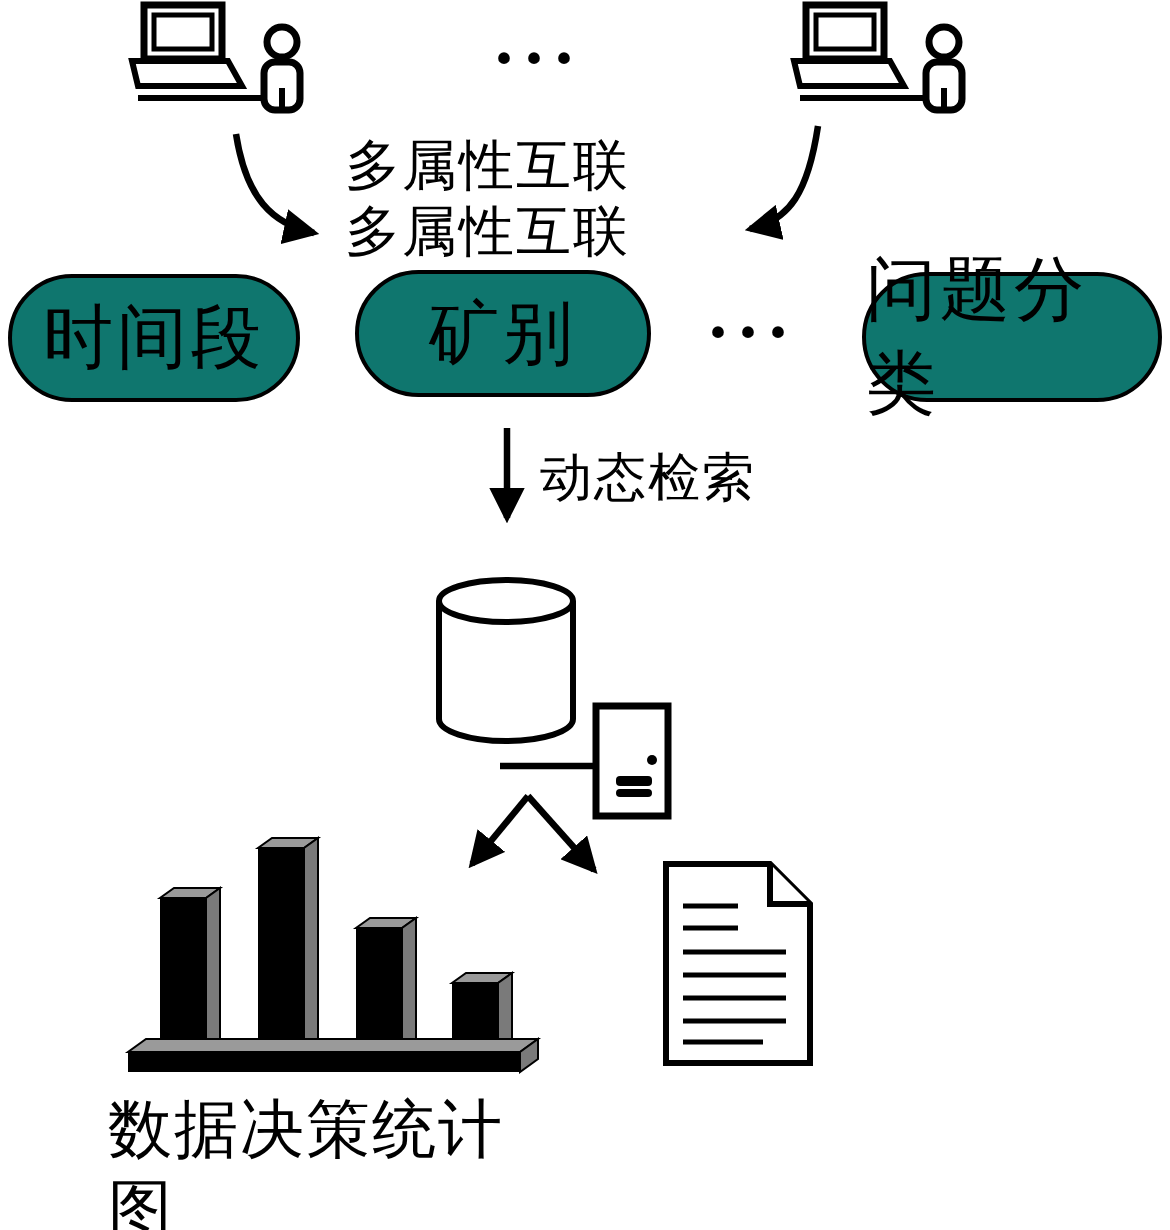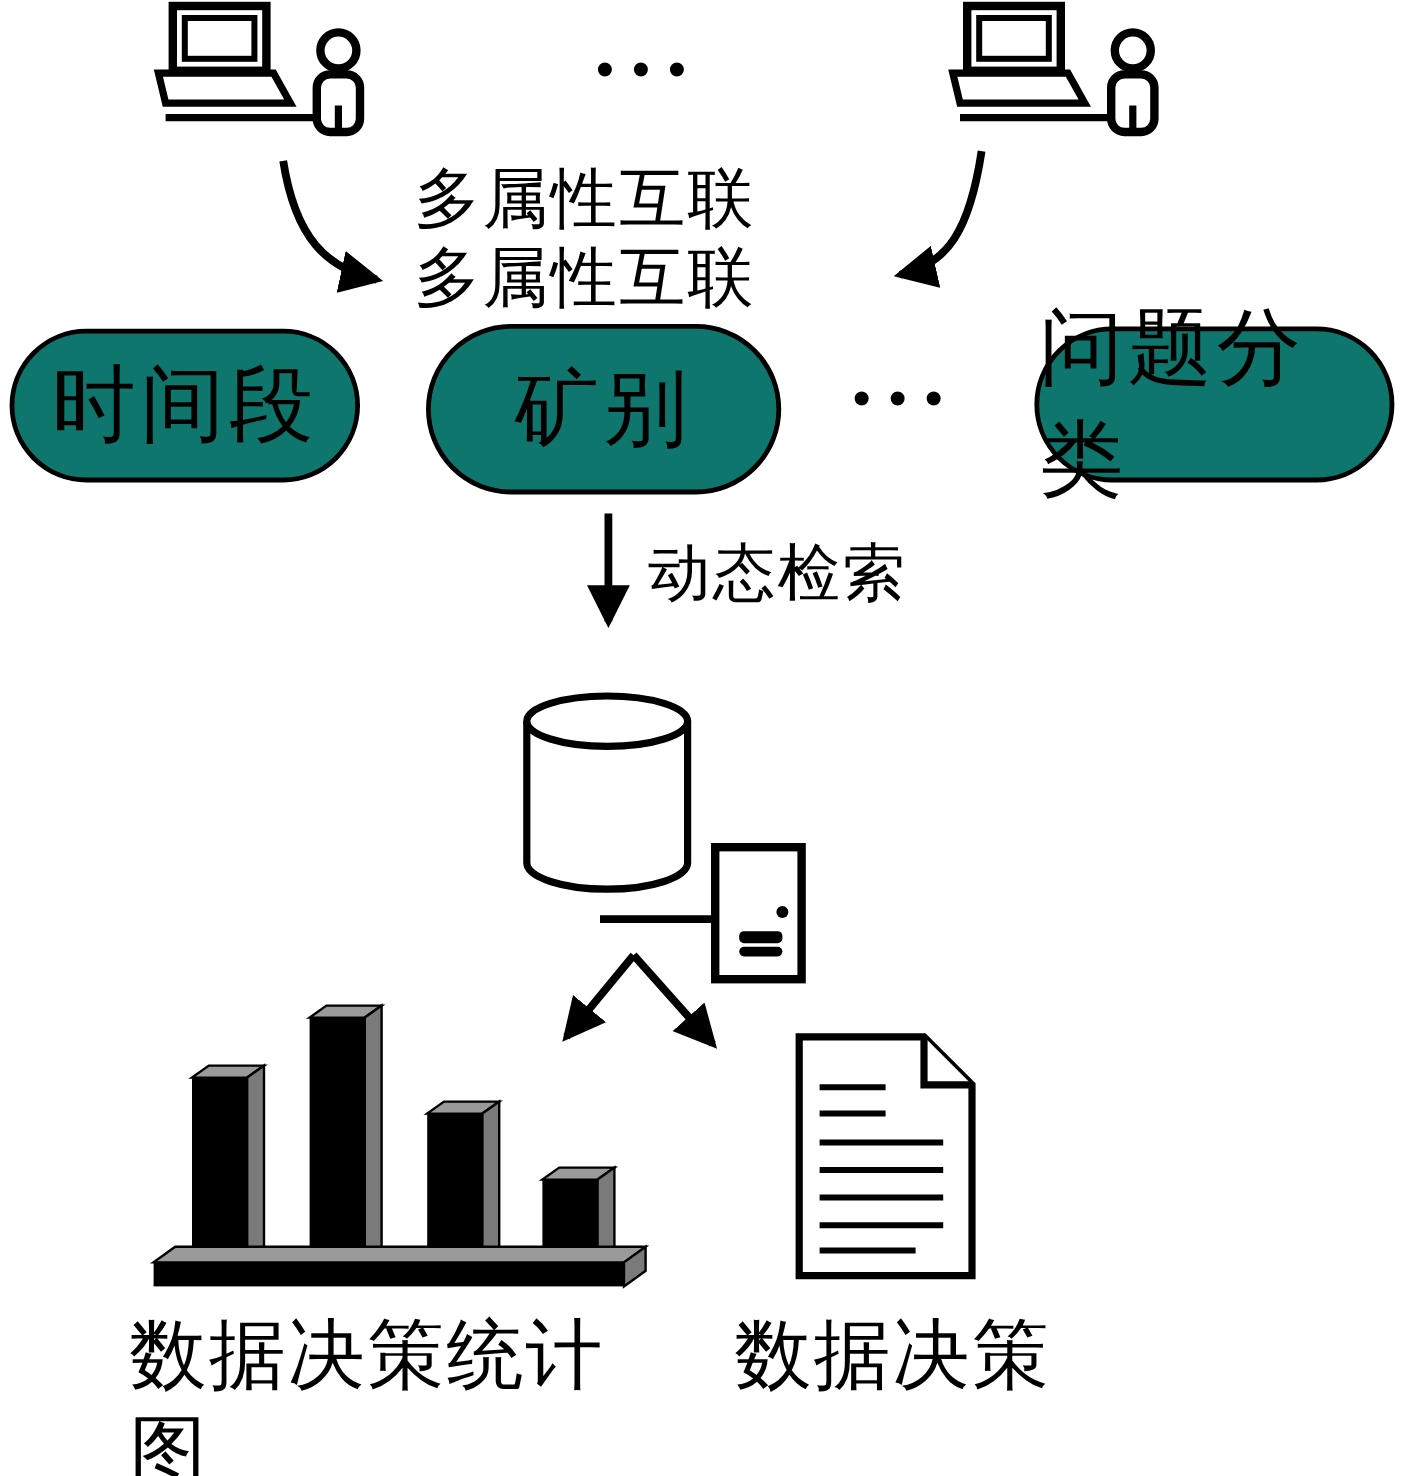--- a/index.html
+++ b/index.html
@@ -74,21 +74,21 @@
       <path d="M 507 428 L 507 518" marker-end="url(#ah)"></path>
       <path d="M 500 766 L 593 766"></path>
       <path d="M 528 796 L 472 864" marker-end="url(#ah)"></path>
       <path d="M 528 796 L 594 870" marker-end="url(#ah)"></path>
     </g>
   </svg>
 
   <div class="pill" style="left:8px; top:274px; width:292px; height:128px;">
     <span>时间段</span>
   </div>
-  <div class="pill" style="left:355px; top:270px; width:296px; height:142px;">
+  <div class="pill" style="left:355px; top:270px; width:296px; height:127px;">
     <span>矿别</span>
   </div>
   <div class="dots" style="left:706px; top:296px;">···</div>
   <div class="pill" style="left:862px; top:272px; width:300px; height:130px;justify-content:flex-end;">
     <span>问题分类</span>
   </div>
 
   <div class="label" style="left:540px; top:443px; font-size:52px; letter-spacing:2px;">动态检索</div>
 
   <svg class="abs" style="left:433px; top:576px;" width="146" height="172" viewBox="0 0 146 172">
@@ -146,16 +146,15 @@
       <line x1="25" y1="117" x2="128" y2="117"></line>
       <line x1="25" y1="140" x2="128" y2="140"></line>
       <line x1="25" y1="163" x2="128" y2="163"></line>
       <line x1="25" y1="184" x2="105" y2="184"></line>
     </g>
   </svg>
 
   <div class="label out-label" style="left:108px; top:1090px; width:455px;">数据决策统计图</div>
 
   <div class="label out-label" style="left:612px; top:1090px; width:285px;">
-    <div>数据决策</div>
   </div>
 
 </div>
 
 </body></html>

